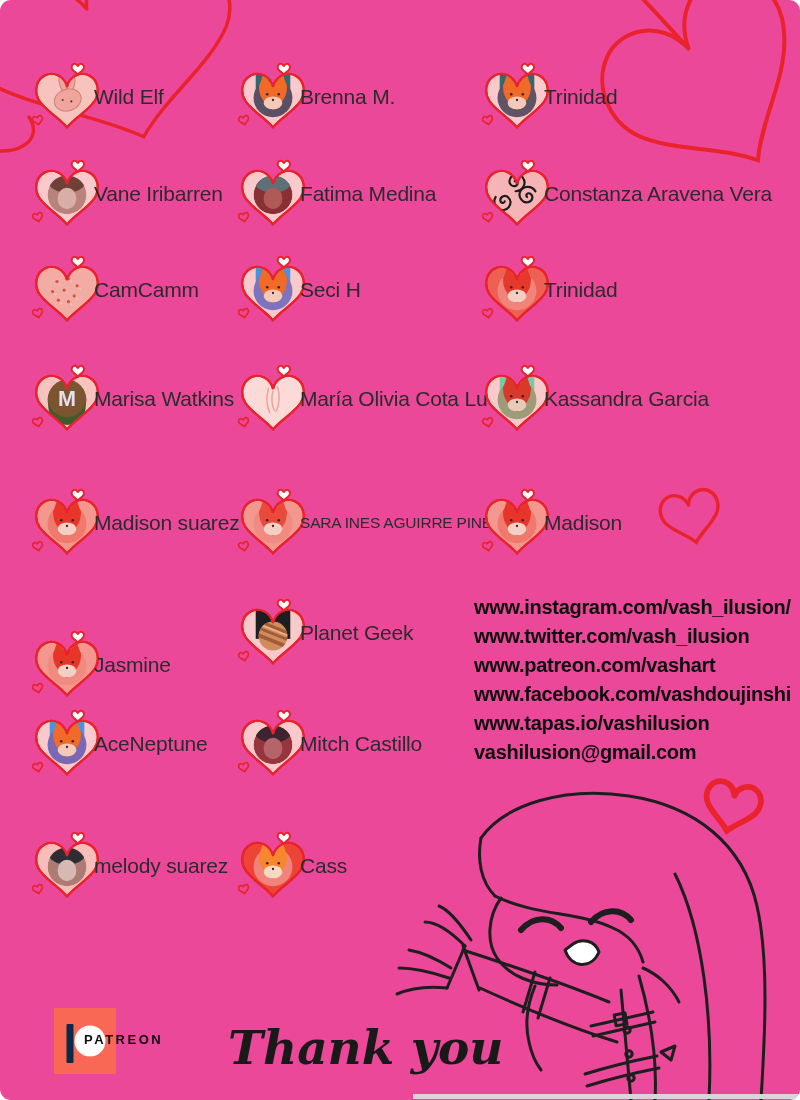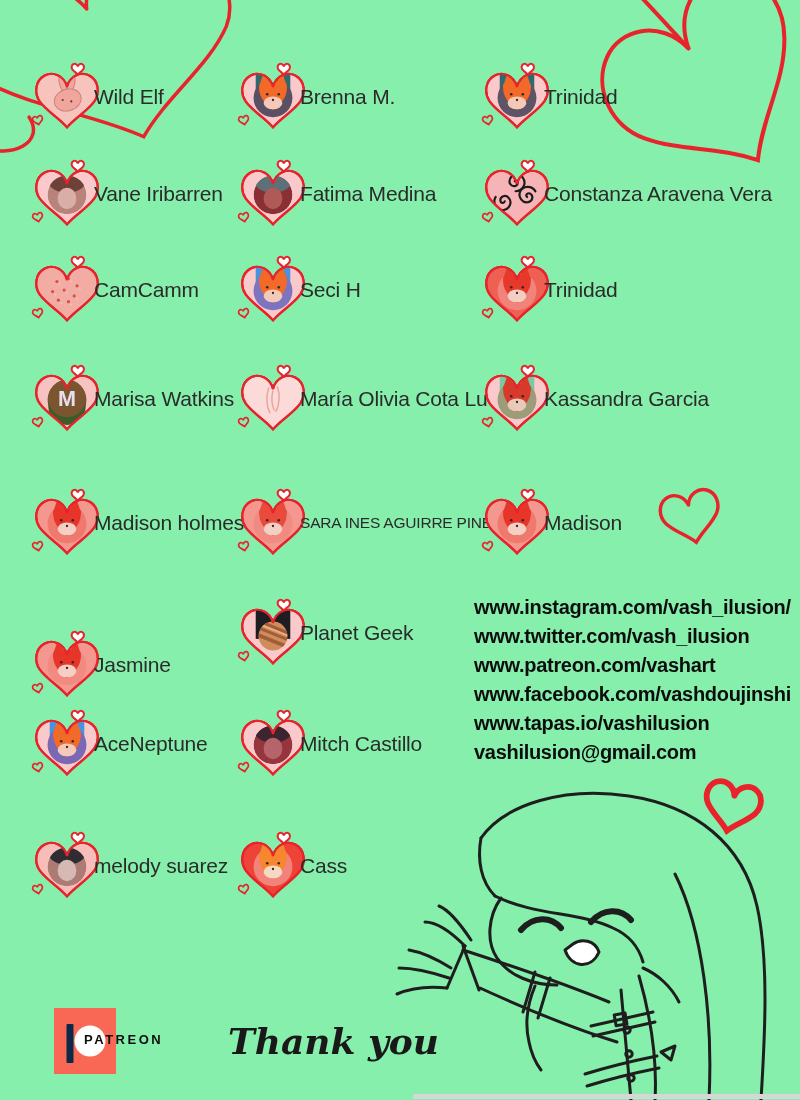--- a/index.html
+++ b/index.html
@@ -1,31 +1,31 @@
 <!DOCTYPE html>
 <html><head>
 <meta charset="utf-8">
 <style>
   html,body{margin:0;padding:0;background:#fff;}
-  #page{position:relative;width:800px;height:1100px;background:#86efac;overflow:hidden;
-        font-family:"Liberation Sans",sans-serif;}
+  #page{position:relative;width:800px;height:1100px;background:#ec4899;overflow:hidden;
+        font-family:"Liberation Sans",sans-serif;border-radius:11px;}
   .entry{position:absolute;width:320px;height:74px;}
   .entry svg.avatar{position:absolute;left:0;top:0;overflow:visible;}
   .entry .nm{position:absolute;left:64px;top:33px;transform:translateY(-50%);
              white-space:nowrap;font-size:21px;color:#2b2b2b;letter-spacing:-0.2px;}
   .entry.small .nm{font-size:15.5px;}
   .decor{position:absolute;overflow:visible;pointer-events:none;}
   #links{position:absolute;left:474px;top:593px;width:330px;}
   #links .lnk{display:block;font-size:20px;font-weight:700;color:#0d0d0d;
               line-height:29px;white-space:nowrap;letter-spacing:-0.3px;}
   #patreon{position:absolute;left:15px;top:1008px;height:66px;padding-left:39px;}
   #patreon .plabel{position:absolute;left:69px;top:24px;font-size:13px;font-weight:800;
                    letter-spacing:2.5px;color:#0e0e0e;}
   #thankyou{position:absolute;left:228px;top:1020px;font-family:"DejaVu Serif",serif;
-            font-style:italic;font-weight:700;font-size:36px;color:#191919;}
+            font-style:italic;font-weight:700;font-size:47px;color:#191919;}
   #chibi{position:absolute;left:385px;top:790px;}
   #bottomstrip{position:absolute;left:413px;top:1094px;width:387px;height:5px;background:#d6d6d6;}
 </style>
 </head>
 <body>
 
 <div id="page">
 
   <svg class="decor" style="left:-60px;top:-70px;width:330px;height:240px" viewBox="0 0 100 100" preserveAspectRatio="none">
     <g fill="none" stroke="#e8232c" stroke-linecap="round">
@@ -472,21 +472,21 @@
           <circle cx="50" cy="50" r="1.6" fill="#3a2222"></circle>
           </g>
       <path d="M50 32C46 16 30 10 19 16C6 23 4 40 12 52C22 66 38 74 50 88C62 74 78 66 88 52C96 40 94 23 81 16C70 10 54 16 50 32Z" fill="none" stroke="#e8232c" stroke-width="3"></path>
       <g transform="translate(55,-3) scale(0.20)">
         <path d="M50 32C46 16 30 10 19 16C6 23 4 40 12 52C22 66 38 74 50 88C62 74 78 66 88 52C96 40 94 23 81 16C70 10 54 16 50 32Z" fill="#fff" stroke="#e8232c" stroke-width="14"></path>
           </g>
       <g transform="translate(0,72) scale(0.16) rotate(-12)">
         <path d="M50 32C46 16 30 10 19 16C6 23 4 40 12 52C22 66 38 74 50 88C62 74 78 66 88 52C96 40 94 23 81 16C70 10 54 16 50 32Z" fill="none" stroke="#e8232c" stroke-width="15"></path>
           </g>
     </svg>
-    <span class="nm">Madison holmes</span>
+    <span class="nm">Madison suarez</span>
       </div>
       <div class="entry small" style="left: 236px; top: 490px;">
         <svg class="avatar" width="74" height="72" viewBox="0 0 100 100">
       <defs>
         <clipPath id="hc13">
               <path d="M50 32C46 16 30 10 19 16C6 23 4 40 12 52C22 66 38 74 50 88C62 74 78 66 88 52C96 40 94 23 81 16C70 10 54 16 50 32Z"></path>
             </clipPath>
         <clipPath id="cc13">
               <circle cx="50" cy="47" r="27"></circle>
             </clipPath>

